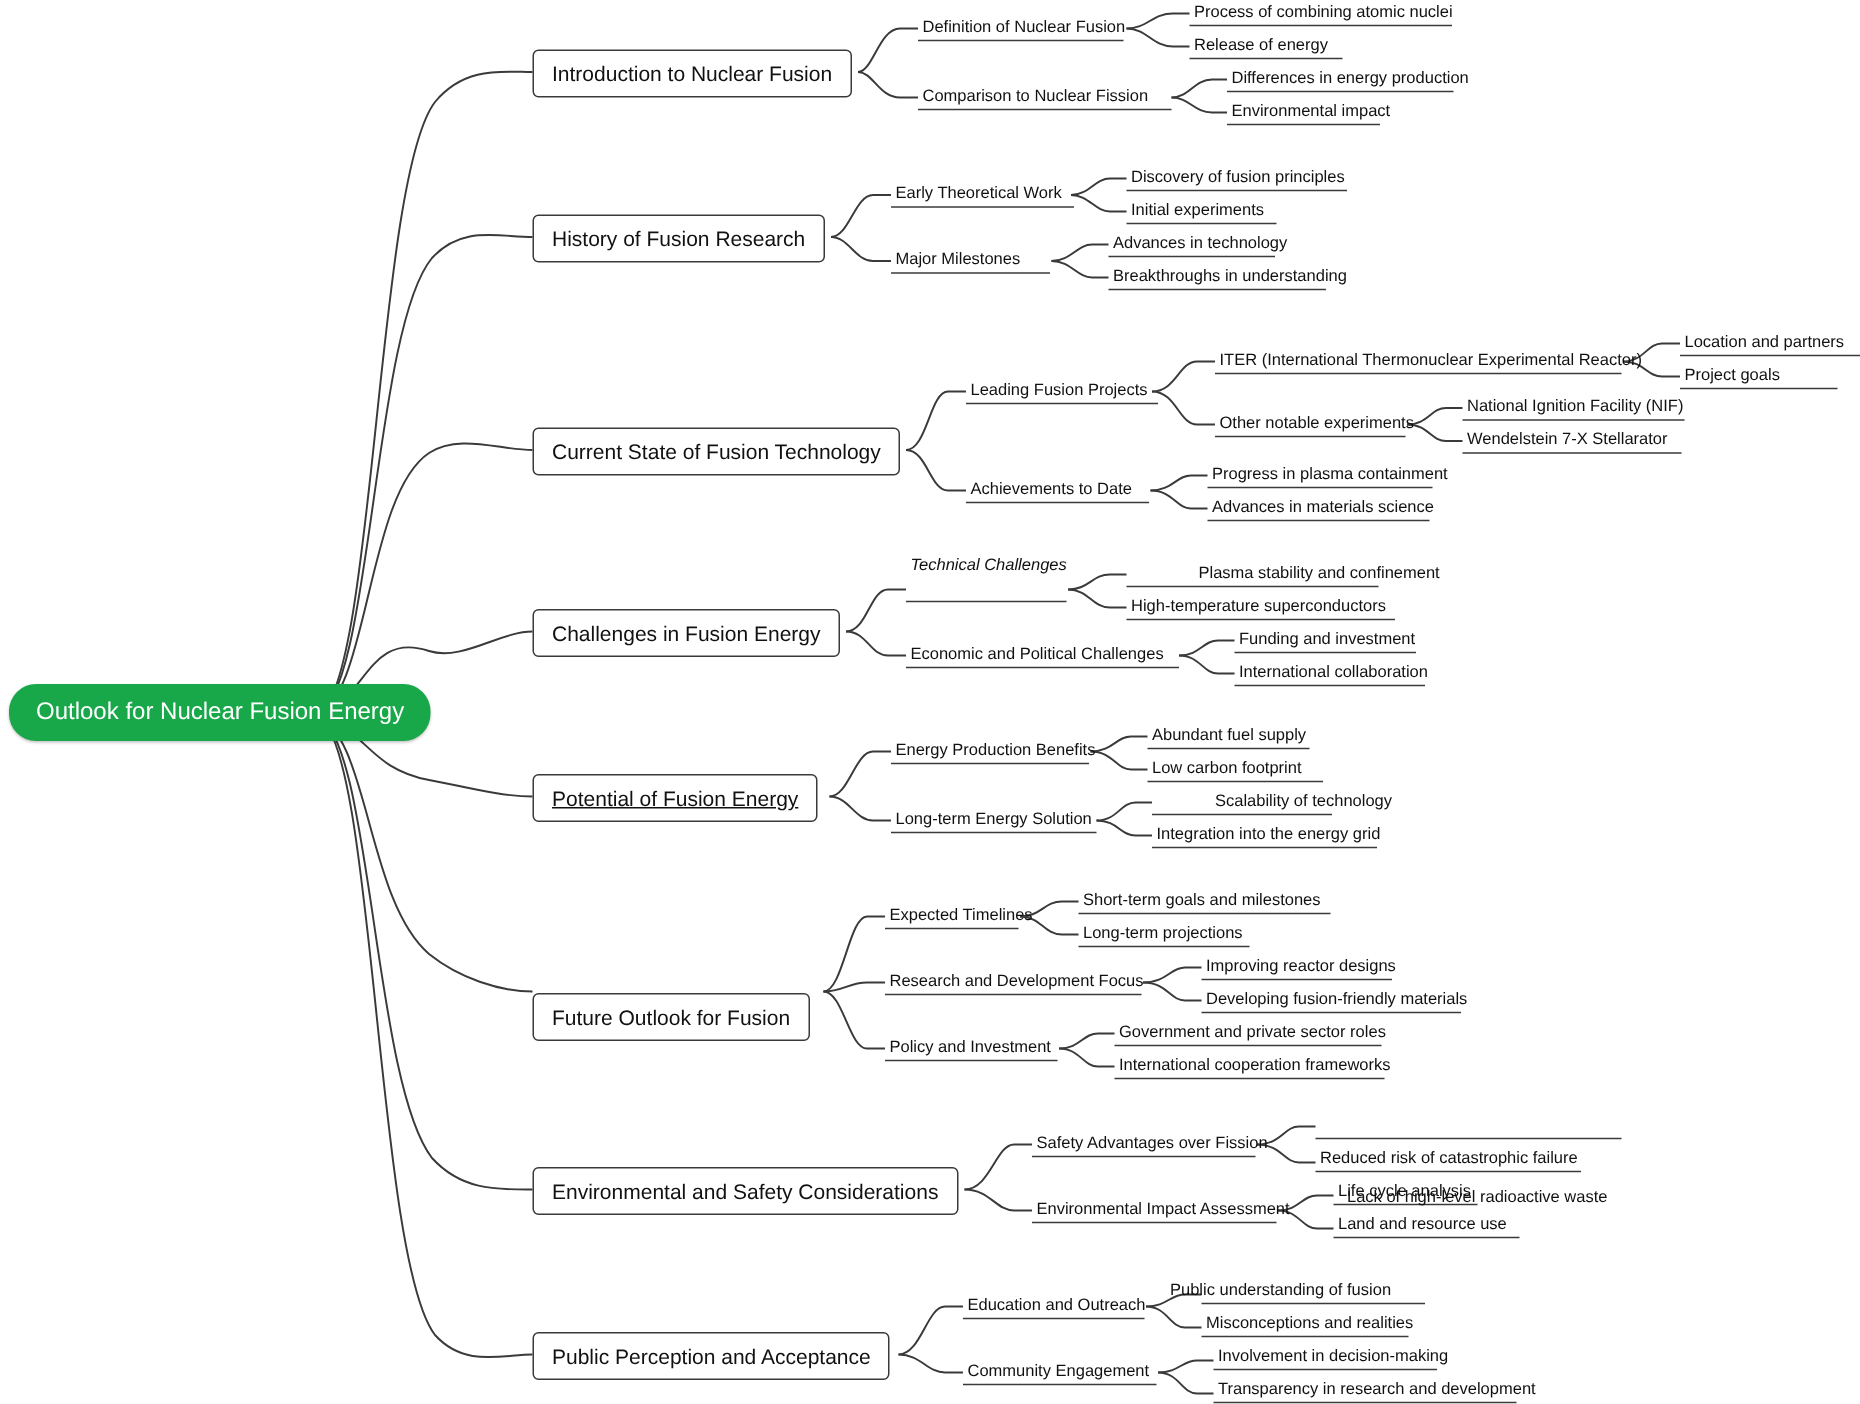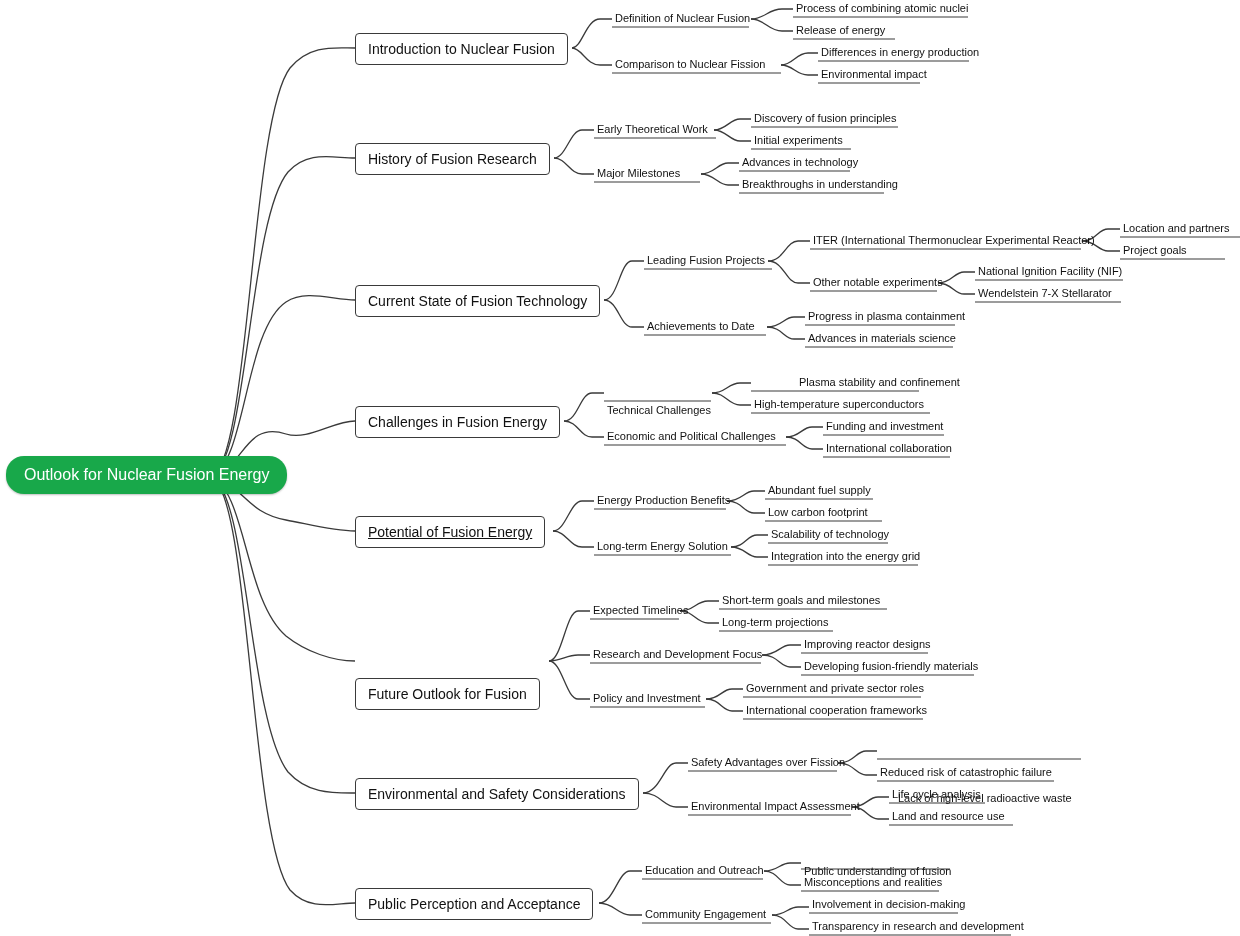--- a/index.html
+++ b/index.html
@@ -228,36 +228,36 @@
   <div class="node l3-node" style="left:811px; top:234px;">ITER (International Thermonuclear Experimental Reactor)</div>
   <div class="node l3-node" style="left:811px; top:276px;">Other notable experiments</div>
   <div class="node l3-node" style="left:1121px; top:222px;">Location and partners</div>
   <div class="node l3-node" style="left:1121px; top:244px;">Project goals</div>
   <div class="node l3-node" style="left:976px; top:265px;">National Ignition Facility (NIF)</div>
   <div class="node l3-node" style="left:976px; top:287px;">Wendelstein 7-X Stellarator</div>
   <div class="node l3-node" style="left:806px; top:310px;">Progress in plasma containment</div>
   <div class="node l3-node" style="left:806px; top:332px;">Advances in materials science</div>
 
   <div class="node l1-node" style="left:355px; top:406px;">Challenges in Fusion Energy</div>
-  <div class="node l2-node" style="left:605px; top:404px;">Technical Challenges</div>
+  <div class="node l2-node" style="left:605px; top:371px;font-style:italic;">Technical Challenges</div>
   <div class="node l2-node" style="left:605px; top:430px;">Economic and Political Challenges</div>
   <div class="node l3-node" style="left:752px; top:376px;margin-left:45px;">Plasma stability and confinement</div>
   <div class="node l3-node" style="left:752px; top:398px;text-align:center;">High-temperature superconductors</div>
   <div class="node l3-node" style="left:824px; top:420px;">Funding and investment</div>
   <div class="node l3-node" style="left:824px; top:442px;">International collaboration</div>
 
   <div class="node l1-node" style="left:355px; top:516px;text-decoration:underline;">Potential of Fusion Energy</div>
   <div class="node l2-node" style="left:595px; top:494px;">Energy Production Benefits</div>
   <div class="node l2-node" style="left:595px; top:540px;">Long-term Energy Solution</div>
   <div class="node l3-node" style="left:766px; top:484px;">Abundant fuel supply</div>
   <div class="node l3-node" style="left:766px; top:506px;">Low carbon footprint</div>
-  <div class="node l3-node" style="left:769px; top:528px;">Scalability of technology</div>
+  <div class="node l3-node" style="left:808px; top:528px;">Scalability of technology</div>
   <div class="node l3-node" style="left:769px; top:550px;">Integration into the energy grid</div>
 
-  <div class="node l1-node" style="left:355px; top:678px;">Future Outlook for Fusion</div>
+  <div class="node l1-node" style="left:355px; top:662px;">Future Outlook for Fusion</div>
   <div class="node l2-node" style="left:591px; top:604px;">Expected Timelines</div>
   <div class="node l2-node" style="left:591px; top:648px;">Research and Development Focus</div>
   <div class="node l2-node" style="left:591px; top:692px;">Policy and Investment</div>
   <div class="node l3-node" style="left:720px; top:594px;">Short-term goals and milestones</div>
   <div class="node l3-node" style="left:720px; top:616px;">Long-term projections</div>
   <div class="node l3-node" style="left:802px; top:638px;">Improving reactor designs</div>
   <div class="node l3-node" style="left:802px; top:660px;">Developing fusion-friendly materials</div>
   <div class="node l3-node" style="left:744px; top:682px;">Government and private sector roles</div>
   <div class="node l3-node" style="left:744px; top:704px;">International cooperation frameworks</div>
 
@@ -265,18 +265,18 @@
   <div class="node l2-node" style="left:689px; top:756px;">Safety Advantages over Fission</div>
   <div class="node l2-node" style="left:689px; top:800px;">Environmental Impact Assessment</div>
   <div class="node l3-node" style="left:896px; top:744px;margin-top:48px;">Lack of high-level radioactive waste</div>
   <div class="node l3-node" style="left:878px; top:766px;">Reduced risk of catastrophic failure</div>
   <div class="node l3-node" style="left:890px; top:788px;">Life cycle analysis</div>
   <div class="node l3-node" style="left:890px; top:810px;">Land and resource use</div>
 
   <div class="node l1-node" style="left:355px; top:888px;">Public Perception and Acceptance</div>
   <div class="node l2-node" style="left:643px; top:864px;text-align:center;">Education and Outreach</div>
   <div class="node l2-node" style="left:643px; top:908px;">Community Engagement</div>
-  <div class="node l3-node" style="left:802px; top:854px;margin-top:11px;">Public understanding of fusion</div>
+  <div class="node l3-node" style="left:778px; top:854px;">Public understanding of fusion</div>
   <div class="node l3-node" style="left:802px; top:876px;">Misconceptions and realities</div>
   <div class="node l3-node" style="left:810px; top:898px;">Involvement in decision-making</div>
   <div class="node l3-node" style="left:810px; top:920px;">Transparency in research and development</div>
 
 </div>
 
 </body></html>

